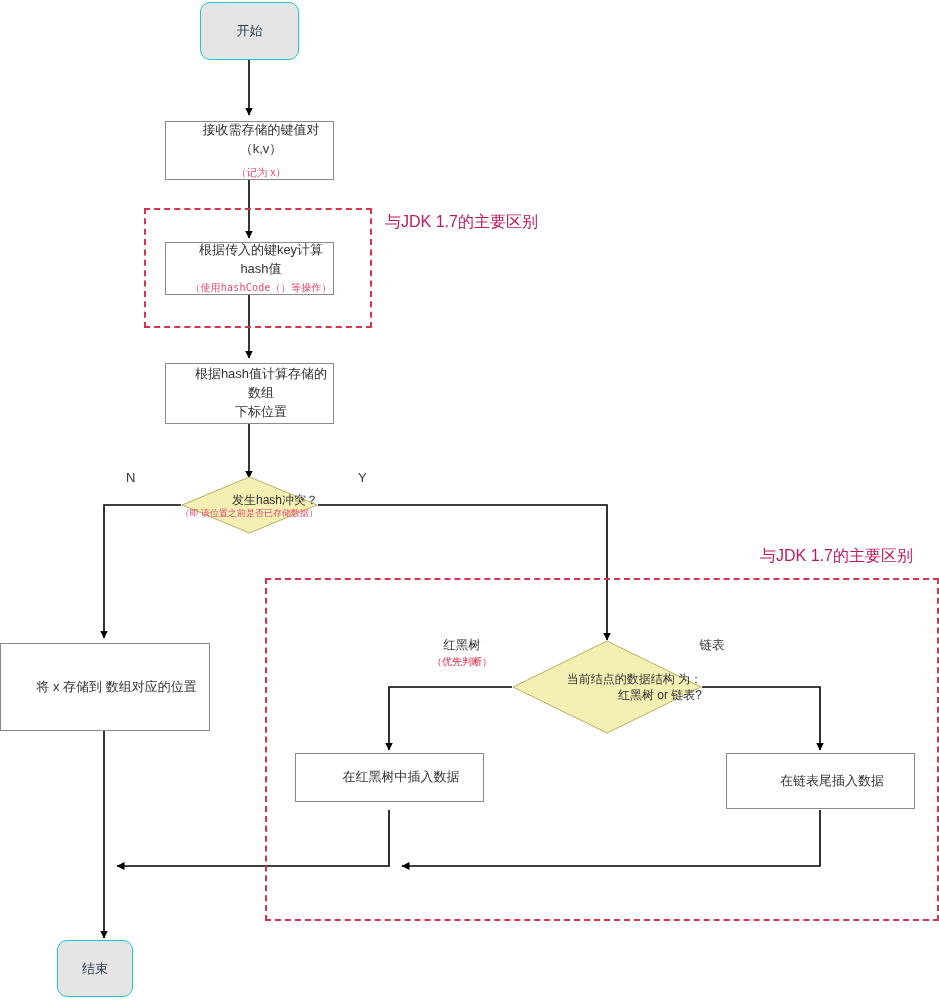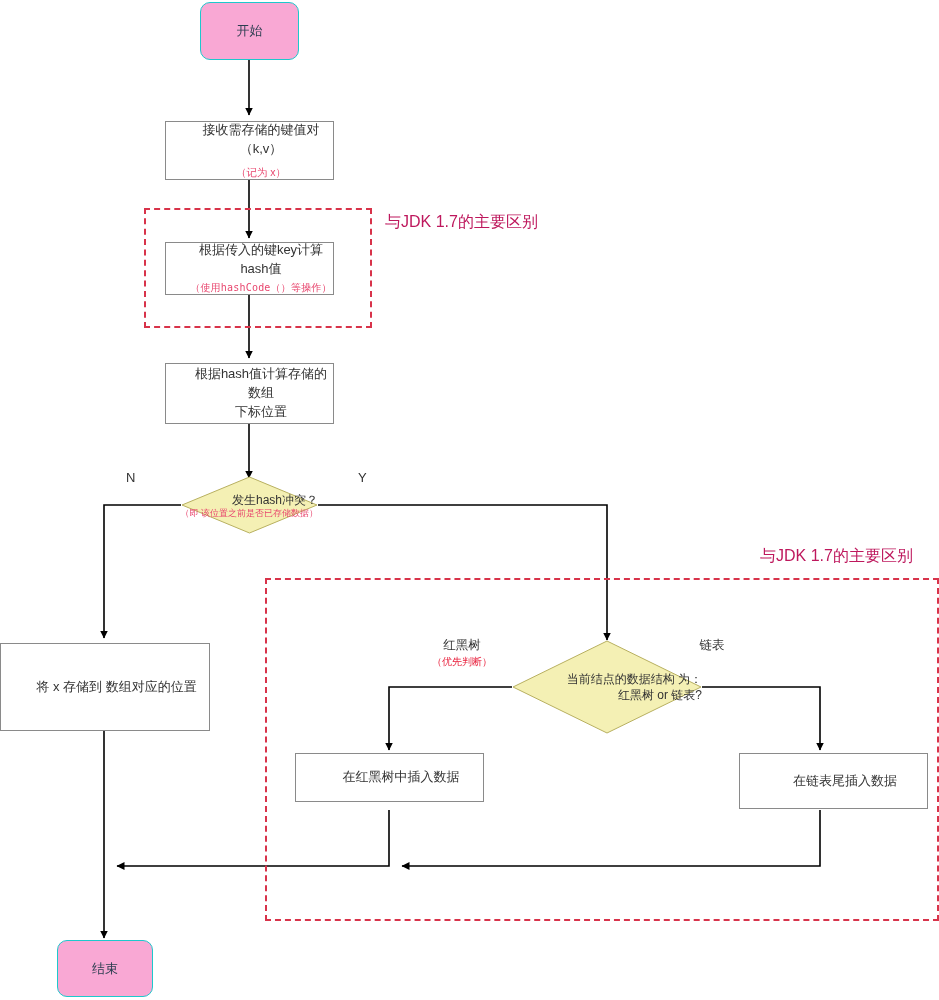--- a/index.html
+++ b/index.html
@@ -29,21 +29,21 @@
     position: absolute;
     box-sizing: border-box;
     display: flex;
     flex-direction: column;
     align-items: center;
     justify-content: center;
     text-align: center;
     color: #333333;
   }
   .term {
-    background: #f9a8d4;
+    background: #e5e5e5;
     border: 1px solid #1ec8cc;
     border-radius: 10px;
     font-size: 13px;
     color: #2c3e50;
   }
   .proc {
     background: #ffffff;
     border: 1px solid #8a8a8a;
     font-size: 13px;
     line-height: 1.45;
@@ -220,21 +220,21 @@
   </div>
 
   <div class="branch-label" style="left:682px; top:637px; width:60px;">
     <span>链表</span>
   </div>
 
   <div class="node proc" style="left:295px; top:753px; width:189px; height:49px;">
     <span>在红黑树中插入数据</span>
   </div>
 
-  <div class="node proc" style="left:726px; top:753px; width:189px; height:56px;margin-left:13px;">
+  <div class="node proc" style="left:726px; top:753px; width:189px; height:56px;">
     <span>在链表尾插入数据</span>
   </div>
 
-  <div class="node term" style="left:57px; top:940px; width:96px; height:57px;">
+  <div class="node term" style="left:57px; top:940px; width:76px; height:57px;">
     <span>结束</span>
   </div>
 
 </div>
 
 </body></html>

